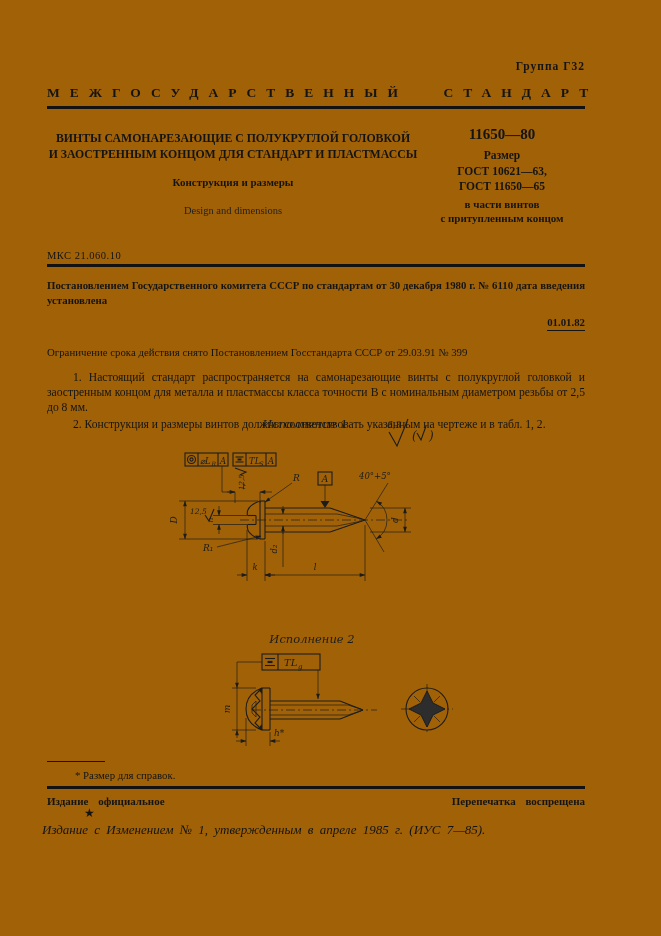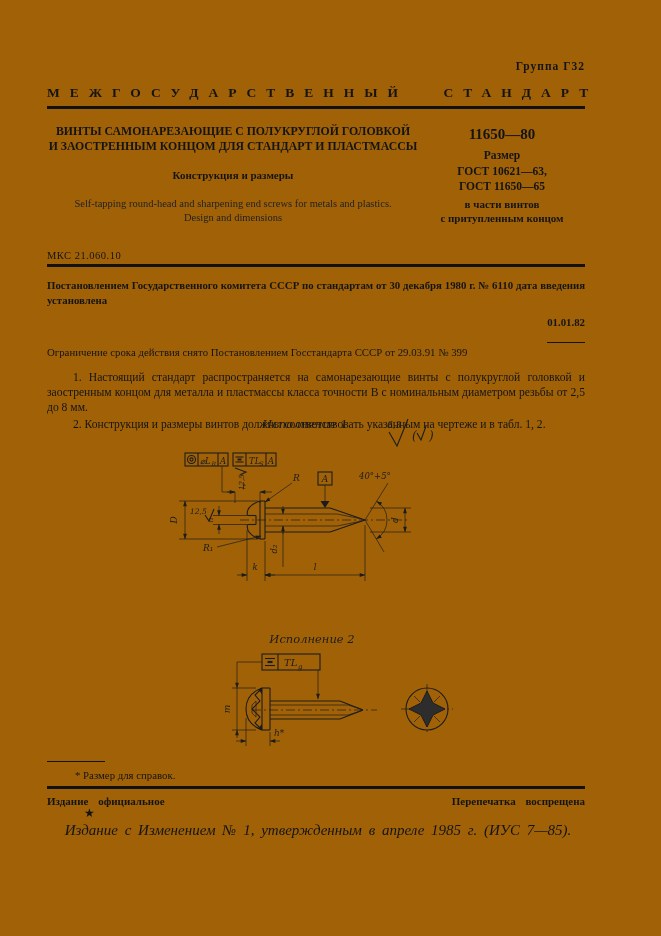--- a/index.html
+++ b/index.html
@@ -7,68 +7,67 @@
     position:relative; width:661px; height:936px; background:#a16207;
     font-family:"Liberation Serif","DejaVu Serif",serif; color:#141414;
     overflow:hidden; margin:0 auto;
   }
   .abs{position:absolute;}
   .rule{position:absolute; left:47px; width:538px; height:3px; background:#121212;}
   .group-label{top:60px; left:47px; width:538px; text-align:right;
     font-size:11.5px; font-weight:bold; letter-spacing:1px;}
   .std-heading{top:85px; left:47px; width:538px; text-align:left; font-weight:bold;
     font-size:13.5px; letter-spacing:10px; word-spacing:22px; white-space:nowrap;}
-  .title-block{top:124px; left:47px; width:538px; display:flex;}
+  .title-block{top:124px; left:47px; width:538px; display:flex;align-items:center;}
   .title-left{width:372px; text-align:center;}
   .ru-title{font-weight:bold; font-size:11.8px; line-height:1.3;}
   .subtitle{font-weight:bold; font-size:11px; margin-top:14px;}
   .en-title{font-size:10.5px; margin-top:16px; line-height:1.35; color:#222;}
   .title-right{width:166px; text-align:center;}
   .gost{font-weight:bold; font-size:15px; line-height:1.35;}
   .vzamen{font-weight:bold; font-size:11.5px; line-height:1.35;}
   .vz-note{font-weight:bold; font-size:11px; line-height:1.3;}
   .mks{top:250px; left:47px; font-size:10.5px; letter-spacing:.5px;}
   .flow{top:278px; left:47px; width:538px;}
   .decree{font-weight:bold; font-size:10.8px; line-height:1.35; text-align:justify; margin:0;}
   .date-line{font-weight:bold; font-size:10.8px; text-align:right; margin-top:9px;}
-  .date-line span{border-bottom:1.4px solid #141414; padding-bottom:14px;}
+  .date-line span{border-bottom:1.4px solid #141414; padding-bottom:2px;}
   .limitation{font-weight:normal; font-size:10.8px; margin-top:18px;}
   .para{font-size:11.6px; line-height:1.28; text-align:justify; text-indent:26px; margin:13px 0 0 0;}
   .para:last-child{margin-top:2px;}
   svg text{fill:#1c1c1c;}
   .dim{font-family:"DejaVu Serif",serif; font-style:italic;}
   .ln{stroke:#1c1c1c; stroke-width:1.1; fill:none;}
   .thin{stroke:#1c1c1c; stroke-width:.7; fill:none;}
   .cl{stroke:#1c1c1c; stroke-width:.7; fill:none; stroke-dasharray:9 3 2 3;}
   .footnote-rule{top:761px; left:47px; width:58px; height:1px; background:#141414;}
   .footnote{top:769px; left:75px; font-size:10.8px;}
   .footer-row{top:795px; left:47px; width:538px; display:flex; justify-content:space-between;
     font-weight:bold; font-size:11px; word-spacing:7px;}
   .footer-star{top:806px; left:84px; font-size:12px;}
-  .edition-note{top:822px; left:49px; width:538px; text-align:center; font-style:italic;
-    font-size:15px; word-spacing:3px;}
+  .edition-note{top:822px; left:42px; width:538px; text-align:left; font-style:italic;
+    font-size:13px; word-spacing:3px;}
 </style>
 </head>
 <body>
 
 <div class="page">
 
   <div class="abs group-label">Группа  Г32</div>
   <div class="abs std-heading">МЕЖГОСУДАРСТВЕННЫЙ СТАНДАРТ</div>
   <div class="rule" style="top:106px;"></div>
 
   <div class="abs title-block">
     <div class="title-left">
       <div class="ru-title">
         <div>ВИНТЫ САМОНАРЕЗАЮЩИЕ С ПОЛУКРУГЛОЙ ГОЛОВКОЙ</div>
         <div>И ЗАОСТРЕННЫМ КОНЦОМ ДЛЯ СТАНДАРТ И ПЛАСТМАССЫ</div>
       </div>
       <div class="subtitle">Конструкция и размеры</div>
       <div class="en-title">
-        <div>Self-tapping round-head and sharpening end screws for metals and plastics.</div>
         <div>Design and dimensions</div>
       </div>
     </div>
     <div class="title-right">
       <div class="gost">11650—80</div>
       <div class="vzamen" style="margin-top:4px;">Размер</div>
       <div class="vzamen">ГОСТ 10621—63,</div>
       <div class="vzamen">ГОСТ 11650—65</div>
       <div class="vz-note" style="margin-top:2px;">в части винтов</div>
       <div class="vz-note">с притупленным концом</div>

